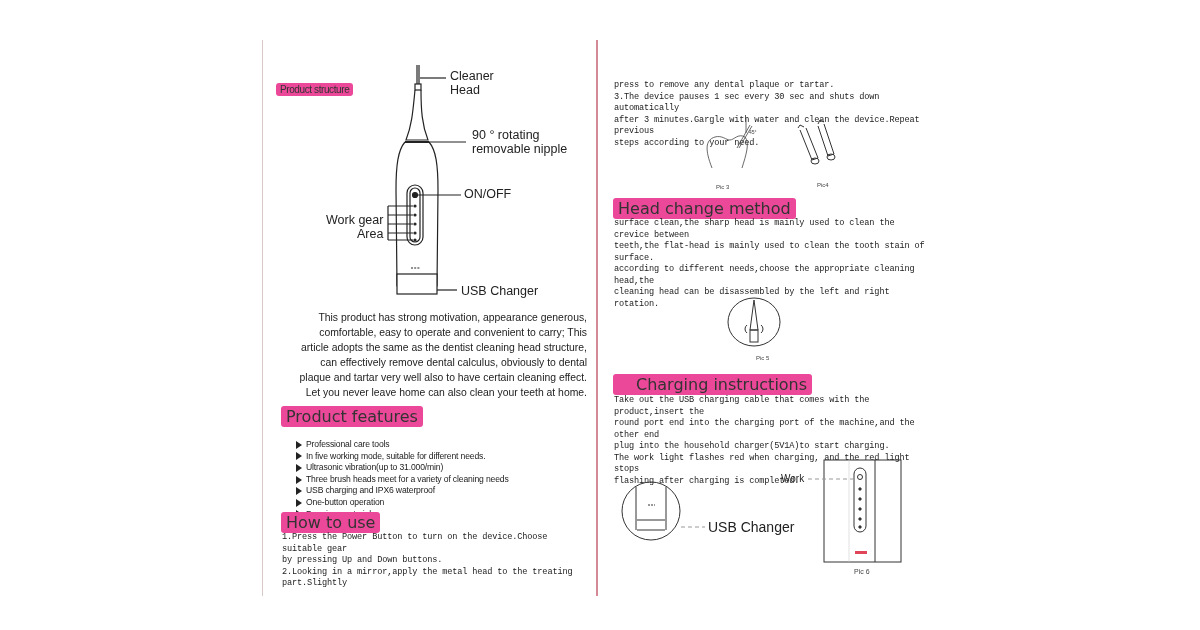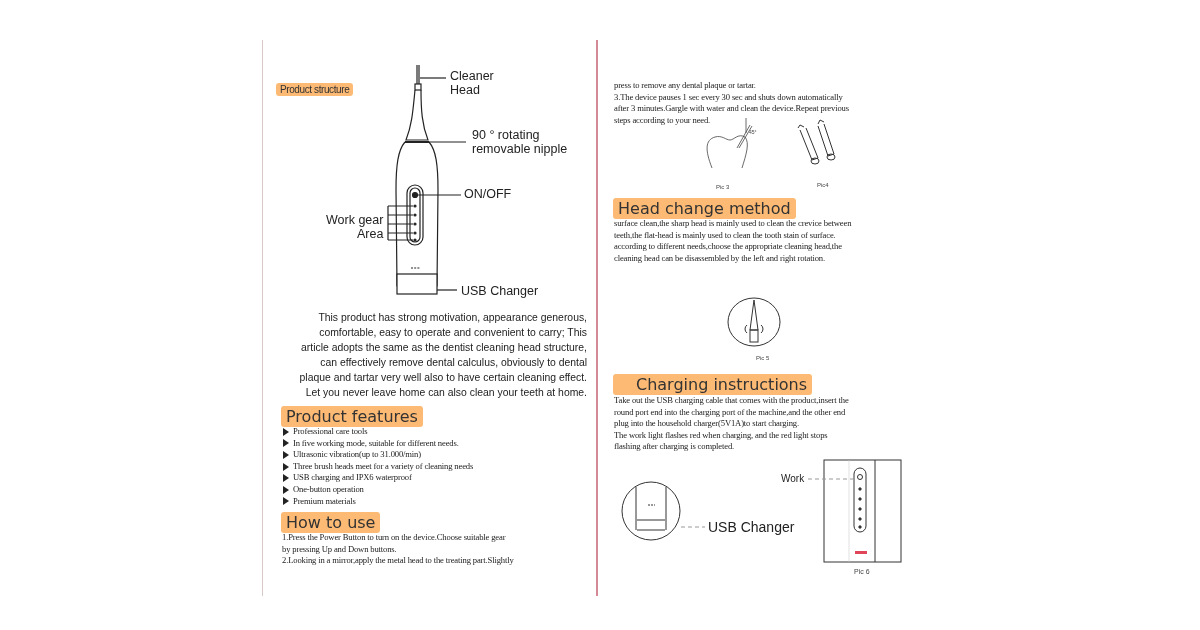--- a/index.html
+++ b/index.html
@@ -1,26 +1,26 @@
 <!DOCTYPE html>
 <html><head>
 <meta charset="utf-8">
 <style>
   html, body { margin:0; padding:0; }
   body { width:1200px; height:630px; background:#ffffff; position:relative; overflow:hidden;
          font-family:"Liberation Sans", sans-serif; color:#222; }
   .abs { position:absolute; }
   .vline-left { left:262px; top:40px; width:1px; height:556px; background:#d9c8c8; }
   .vline-mid { left:596px; top:40px; width:2px; height:556px; background:#d48a96; }
-  .chip { position:absolute; background:#fdba74; color:#333; border-radius:3px; padding:1px 4px; white-space:nowrap; }
+  .chip { position:absolute; background:#ec4899; color:#333; border-radius:3px; padding:1px 4px; white-space:nowrap; }
   .chip.small { font-size:10px; letter-spacing:-0.4px; }
   .chip.big { font-size:16px; font-family:"DejaVu Sans", sans-serif; padding:1px 5px; }
   .para { position:absolute; font-size:10.4px; line-height:15px; color:#222; }
-  .body-sm { position:absolute; font-size:8.6px; line-height:11.5px; color:#222; font-family:Liberation Serif, serif; letter-spacing:-0.15px; }
-  .feat-list { position:absolute; margin:0; padding:0; list-style:none; font-size:8.6px; line-height:11.6px; font-family:Liberation Serif, serif; letter-spacing:-0.15px; }
+  .body-sm { position:absolute; font-size:8.6px; line-height:11.5px; color:#222; font-family:Liberation Mono, monospace; letter-spacing:-0.15px; }
+  .feat-list { position:absolute; margin:13px; padding:0; list-style:none; font-size:8.6px; line-height:11.6px; font-family:Liberation Sans, sans-serif; letter-spacing:-0.15px; }
   .feat-list li { display:flex; align-items:center; white-space:nowrap; }
   .tri { display:inline-block; width:0; height:0; border-top:4px solid transparent; border-bottom:4px solid transparent; border-left:6px solid #222; margin-right:4px; }
   .label { position:absolute; font-size:12.5px; line-height:14px; color:#222; white-space:nowrap; }
   .cap { position:absolute; font-size:6px; color:#444; white-space:nowrap; }
   svg { position:absolute; overflow:visible; }
 </style>
 </head>
 <body>
 
 <div class="abs vline-left"></div>

